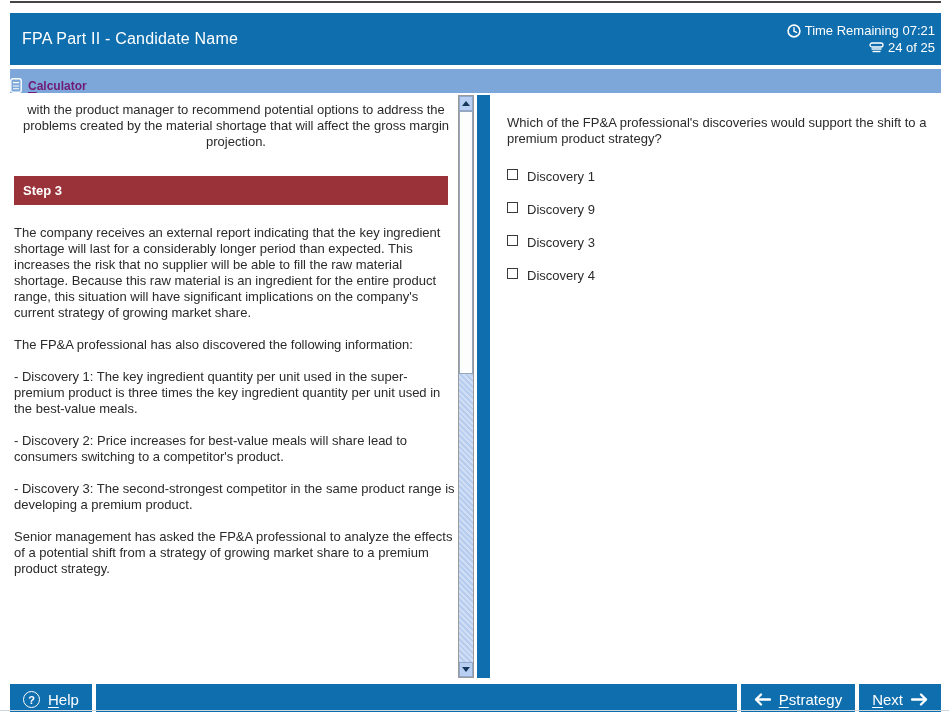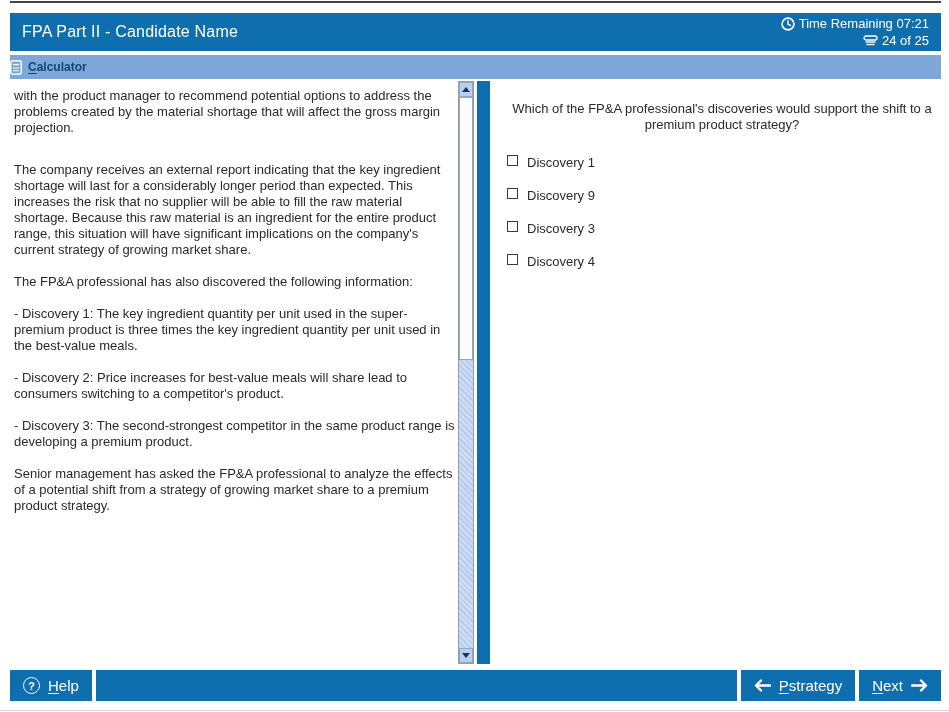--- a/index.html
+++ b/index.html
@@ -4,54 +4,54 @@
 <style>
   * { margin:0; padding:0; box-sizing:border-box; }
   html,body { background:#fff; }
   body { font-family:"Liberation Sans", sans-serif; width:949px; height:712px; position:relative; overflow:hidden; color:#2a2a2a; }
   .page { position:absolute; inset:0; }
   .top-edge { position:absolute; top:1px; left:10px; width:931px; height:2px; background:#454545; }
   .bottom-edge { position:absolute; bottom:1px; left:0; width:949px; height:1px; background:#ccd6df; }
   .app { position:absolute; top:13px; left:10px; width:931px; }
 
   
-  .header { height:38px; background:var(--header-blue); color:#fff; display:flex; justify-content:space-between; align-items:center; padding:0 12px 0 12px; }
+  .header { height:52px; background:var(--header-blue); color:#fff; display:flex; justify-content:space-between; align-items:center; padding:0 6px 0 12px; }
   .header-title { font-size:16px; letter-spacing:.2px; }
   .header-right { text-align:right; font-size:13px; line-height:17px; }
   .hr-line { display:flex; align-items:center; justify-content:flex-end; gap:4px; }
   .icon svg { display:block; }
 
   
-  .toolbar { height:24px; background:var(--toolbar-blue); margin-top:4px; display:flex; align-items:center; gap:6px; padding-left:0; color:#0c4a6e; font-size:12px; font-weight:bold; }
+  .toolbar { height:24px; background:var(--toolbar-blue); margin-top:4px; display:flex; align-items:flex-end; gap:6px; padding-left:0; color:#701a75; font-size:12px; font-weight:bold; }
   .toolbar .ukey { text-decoration:underline; text-underline-offset:2px; }
 
   
   .content { display:flex; margin-top:2px; height:583px; }
   .left-panel { width:466px; position:relative; background:#fff; }
   .left-text { padding:7px 0 0 4px; width:450px; font-size:13px; line-height:16px; }
   .left-text p { margin-bottom:16px; width:444px; }
-  .left-text p.intro { margin-bottom:26px; }
+  .left-text p.intro { margin-bottom:26px;text-align:center; }
   .step-banner { background:var(--banner-maroon); color:#fff; font-weight:bold; font-size:13px; height:29px; line-height:29px; padding-left:9px; width:434px; margin-bottom:20px; }
 
   
   .scrollbar { position:absolute; top:0; right:2px; bottom:0; width:16px; border:1px solid #9a9a9a;
     background:repeating-linear-gradient(45deg,#cfdef5 0 2px,#b7cdf0 2px 4px); }
   .sb-btn { position:absolute; left:0; width:14px; height:15px; background:#b9cff1; border:1px solid #8fa8cc; display:flex; align-items:center; justify-content:center; }
   .sb-up { top:0; }
   .sb-down { bottom:0; }
   .tri-up { width:0; height:0; border-left:4px solid transparent; border-right:4px solid transparent; border-bottom:5px solid #16365c; }
   .tri-down { width:0; height:0; border-left:4px solid transparent; border-right:4px solid transparent; border-top:5px solid #16365c; }
   .sb-thumb { position:absolute; left:0; top:15px; width:14px; height:263px; background:#fdfdfd; border:1px solid #96a7bd; }
 
   
   .divider { width:13px; background:var(--header-blue); margin:0 1px; }
 
   
   .right-panel { flex:1; padding:20px 0 0 16px; font-size:13px; line-height:16px; }
-  .question { width:430px; margin-bottom:22px;text-align:center; }
+  .question { width:430px; margin-bottom:22px; }
   .option { display:flex; align-items:flex-start; gap:9px; margin-bottom:17px; height:16px; }
   .checkbox { width:11px; height:11px; border:1.5px solid #3a3a3a; background:#fff; flex:none; }
   .closing { width:430px; margin-top:26px; }
   .closing b .ukey { text-decoration:underline; text-underline-offset:2px; }
 
   
   .footer { display:flex; gap:4px; margin-top:6px; height:31px; }
   .fseg { background:var(--header-blue); color:#fff; display:flex; align-items:center; }
   .f-fill { flex:1; }
   .fbtn { font-size:15px; gap:8px; padding:0 13px; cursor:default; }
@@ -100,20 +100,21 @@
           </svg>
       </span>
       <span><span class="ukey">C</span><span>alculator</span></span>
     </div>
 
     <div class="content">
 
       <div class="left-panel">
         <div class="left-text">
           <p class="intro">with the product manager to recommend potential options to address the problems created by the material shortage that will affect the gross margin projection.</p>
+          <div class="step-banner">Step 3</div>
           <p>The company receives an external report indicating that the key ingredient shortage will last for a considerably longer period than expected. This increases the risk that no supplier will be able to fill the raw material shortage. Because this raw material is an ingredient for the entire product range, this situation will have significant implications on the company's current strategy of growing market share.</p>
           <p>The FP&amp;A professional has also discovered the following information:</p>
           <p>- Discovery 1: The key ingredient quantity per unit used in the super-premium product is three times the key ingredient quantity per unit used in the best-value meals.</p>
           <p>- Discovery 2: Price increases for best-value meals will share lead to consumers switching to a competitor's product.</p>
           <p>- Discovery 3: The second-strongest competitor in the same product range is developing a premium product.</p>
           <p>Senior management has asked the FP&amp;A professional to analyze the effects of a potential shift from a strategy of growing market share to a premium product strategy.</p>
         </div>
 
         <div class="scrollbar">
           <div class="sb-btn sb-up">

